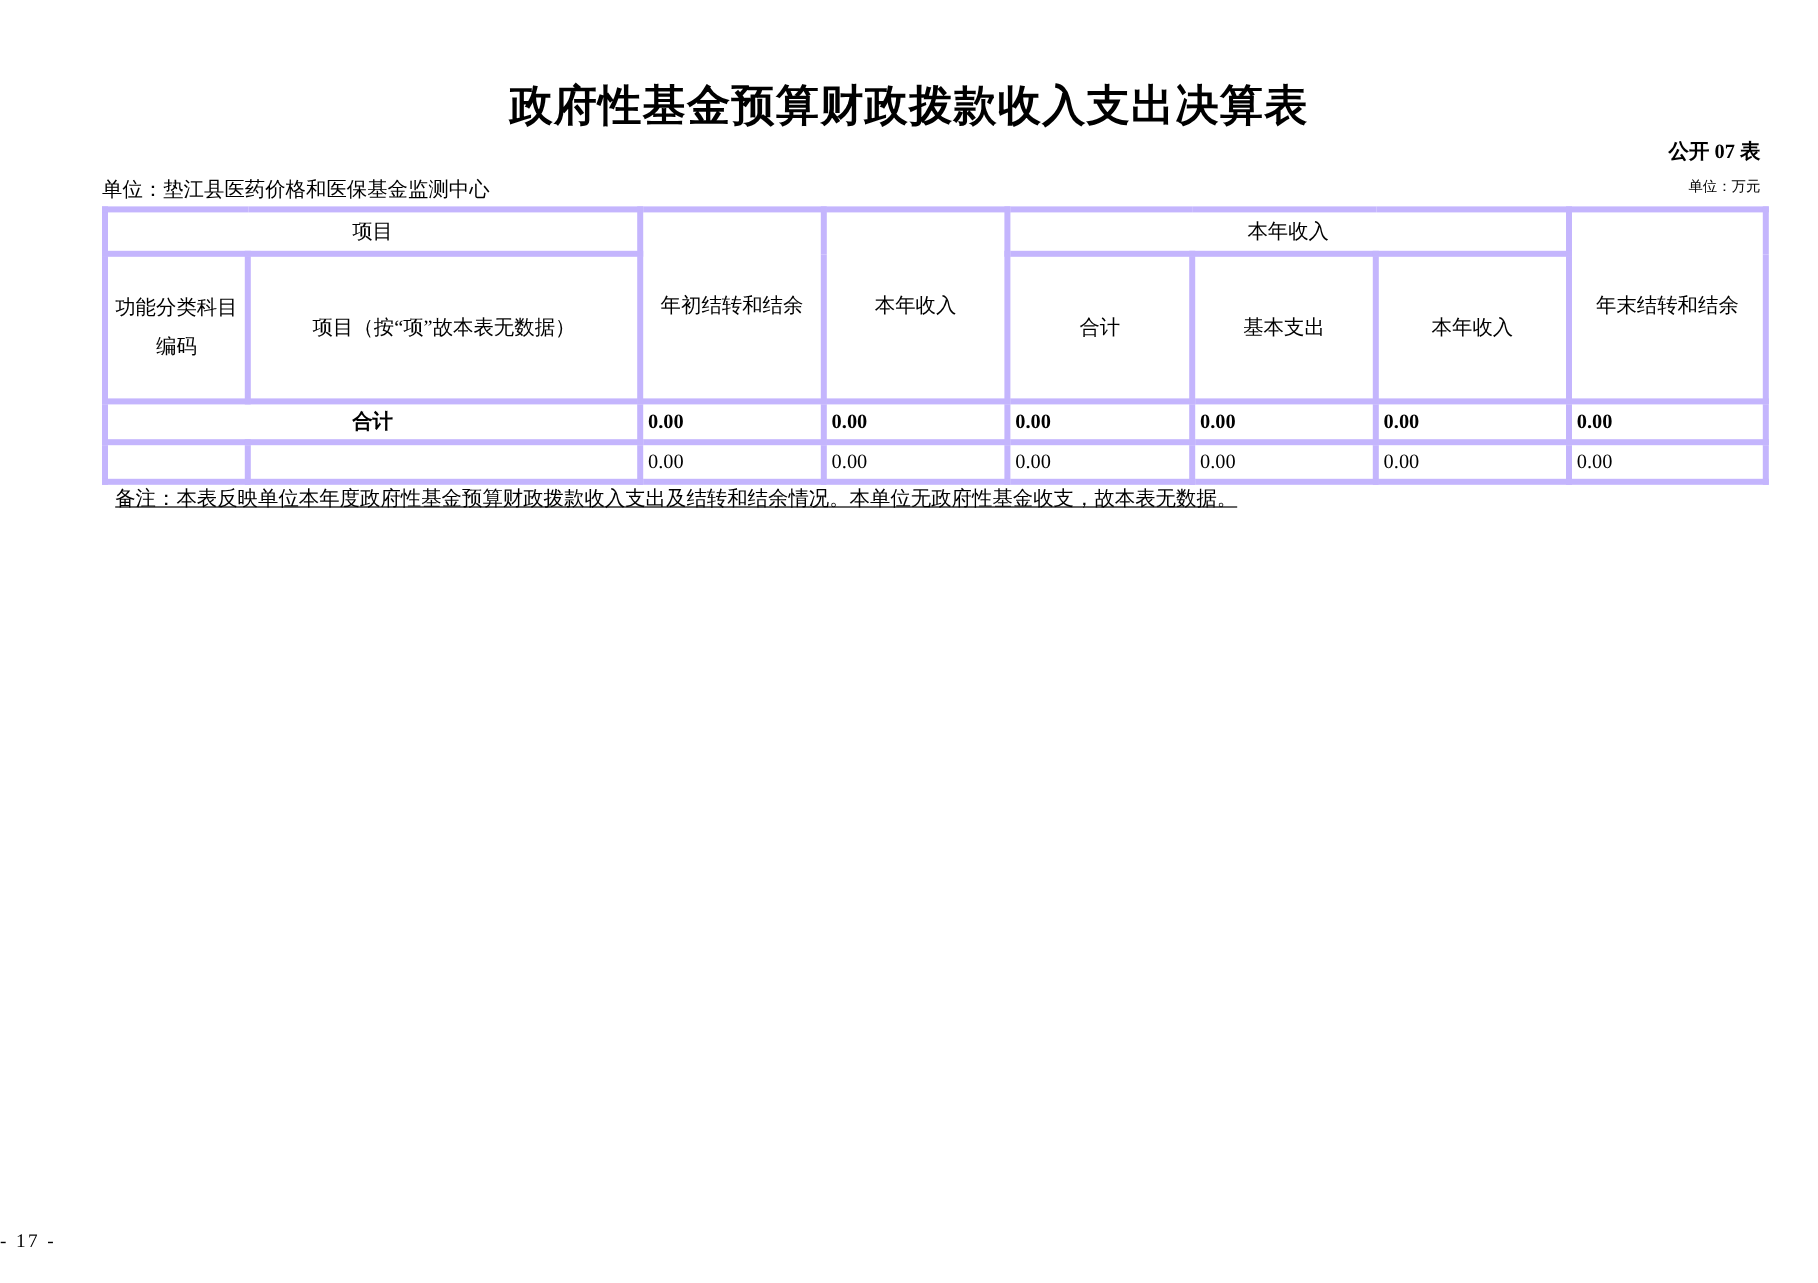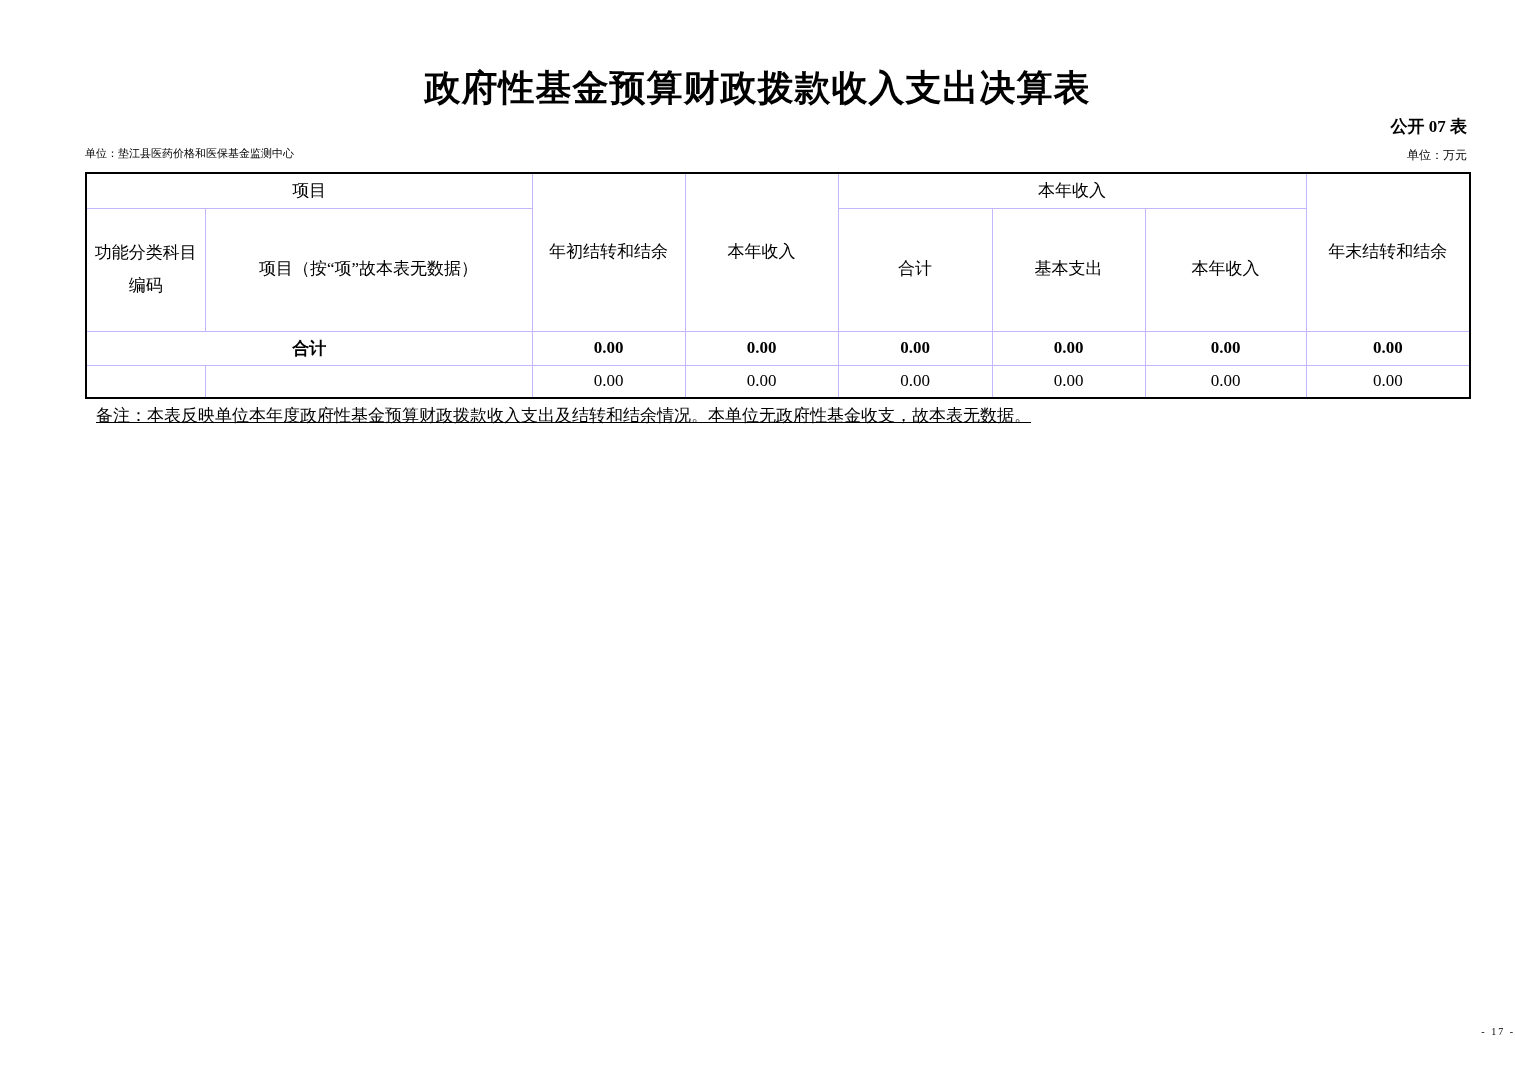--- a/index.html
+++ b/index.html
@@ -28,56 +28,56 @@
     position: absolute;
     top: 115px;
     right: 48px;
     font-size: 17px;
     font-weight: bold;
   }
   .unit-name {
     position: absolute;
     top: 146px;
     left: 85px;
-    font-size: 11px;
+    font-size: 17px;
   }
   .unit-currency {
     position: absolute;
     top: 147px;
     right: 48px;
     font-size: 12px;
   }
   table.budget-table {
     position: absolute;
     top: 172px;
     left: 85px;
     width: 1384px;
     border-collapse: collapse;
     table-layout: fixed;
     border: 2px solid #000;
   }
   table.budget-table th,
   table.budget-table td {
-    border: 1px solid #c4b5fd;
+    border: 5px solid #c4b5fd;
     font-weight: normal;
     font-size: 17px;
     padding: 0 4px;
     overflow: hidden;
   }
   table.budget-table th {
     text-align: center;
     vertical-align: middle;
     line-height: 1.9;
   }
   tr.hdr-row-1 { height: 35px; }
   tr.hdr-row-2 { height: 123px; margin-left: 36px; }
   tr.data-row-1 { height: 34px; }
   tr.data-row-2 { height: 33px; }
   td.num {
-    text-align: center;
+    text-align: left;
     vertical-align: middle;
     padding-right: 9px;
     font-size: 16px;
   }
   td.label-center {
     text-align: center;
     vertical-align: middle;
   }
   tr.bold-row td { font-weight: bold; }
   .note {
@@ -85,22 +85,22 @@
     top: 404px;
     left: 96px;
     font-size: 17px;
     text-decoration: underline;
   }
   .page-number {
     position: absolute;
     top: 1026px;
     left: 0;
     width: 100%;
-    text-align: right;
-    font-size: 10px;
+    text-align: left;
+    font-size: 16px;
     letter-spacing: 2px;
   }
 </style>
 </head>
 <body>
 
 <div class="page-title">政府性基金预算财政拨款收入支出决算表</div>
 
 <div class="table-code">公开 07 表</div>
 

